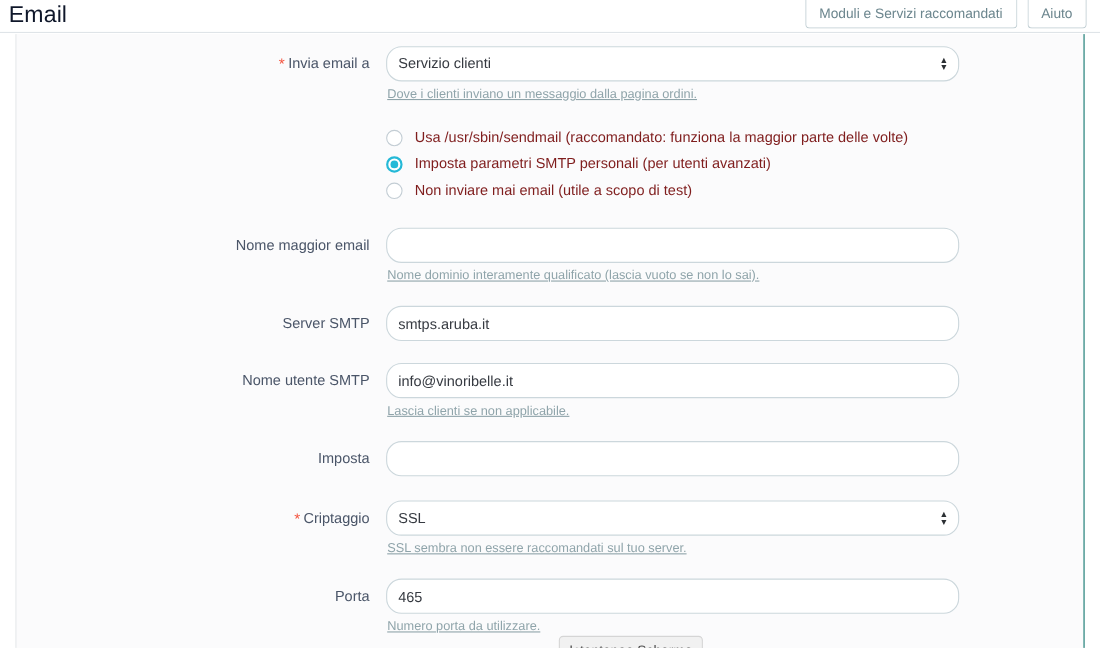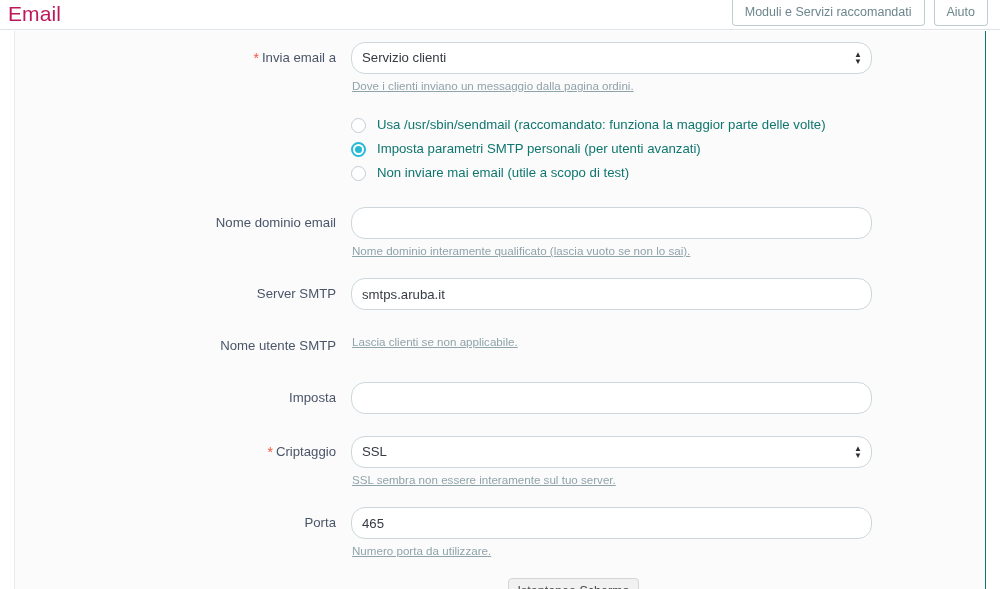--- a/index.html
+++ b/index.html
@@ -20,21 +20,21 @@
     background: #ffffff;
     border-bottom: 1px solid #dfe4e8;
   }
 
   .page-title {
     position: absolute;
     left: 8px;
     top: 1px;
     font-size: 21px;
     font-weight: 400;
-    color: #be185d;
+    color: #0f172a;
     letter-spacing: 0.1px;
     line-height: 26px;
   }
 
   .header-actions {
     position: absolute;
     right: 12px;
     top: -2px;
     display: flex;
     gap: 9px;
@@ -191,21 +191,21 @@
     width: 7px;
     height: 7px;
     margin-left: -3.5px;
     margin-top: -3.5px;
     border-radius: 50%;
     background: #25b9d7;
   }
 
   .radio-label {
     font-size: 13.2px;
-    color: #0f766e;
+    color: #7f1d1d;
     line-height: 18px;
     cursor: pointer;
     white-space: nowrap;
   }
 
   
   .screenshot-btn {
     position: absolute;
     left: 508px;
     top: 578px;
@@ -271,39 +271,40 @@
         <span class="radio-label">Imposta parametri SMTP personali (per utenti avanzati)</span>
       </div>
       <div class="radio-row">
         <span class="radio-mark"></span>
         <span class="radio-label">Non inviare mai email (utile a scopo di test)</span>
       </div>
     </div>
 
     <div class="gap-lg"></div>
     <div class="form-row">
-      <div class="form-label">Nome dominio email</div>
+      <div class="form-label">Nome maggior email</div>
       <div class="form-control-wrap">
         <input class="text-input" type="text" value="" style="">
         <div class="help-text">Nome dominio interamente qualificato (lascia vuoto se non lo sai).</div>
       </div>
     </div>
 
     <div class="gap-md"></div>
     <div class="form-row">
       <div class="form-label">Server SMTP</div>
       <div class="form-control-wrap">
         <input class="text-input" type="text" value="smtps.aruba.it" style="">
       </div>
     </div>
 
     <div class="gap-md"></div>
     <div class="form-row">
       <div class="form-label">Nome utente SMTP</div>
       <div class="form-control-wrap">
+        <input class="text-input" type="text" value="info@vinoribelle.it" style="">
         <div class="help-text">Lascia clienti se non applicabile.</div>
       </div>
     </div>
 
     <div class="gap-md"></div>
     <div class="form-row">
       <div class="form-label">Imposta</div>
       <div class="form-control-wrap">
         <input class="text-input" type="text" value="" style="">
       </div>
@@ -315,21 +316,21 @@
         <span class="req-star">*</span><span>Criptaggio</span>
       </div>
       <div class="form-control-wrap">
         <div class="select-input">
           <span class="select-value">SSL</span>
           <span class="select-arrows">
             <span>▲</span>
               <span>▼</span>
           </span>
         </div>
-        <div class="help-text">SSL sembra non essere interamente sul tuo server.</div>
+        <div class="help-text">SSL sembra non essere raccomandati sul tuo server.</div>
       </div>
     </div>
 
     <div class="gap-md"></div>
     <div class="form-row">
       <div class="form-label">Porta</div>
       <div class="form-control-wrap">
         <input class="text-input" type="text" value="465" style="">
         <div class="help-text">Numero porta da utilizzare.</div>
       </div>

